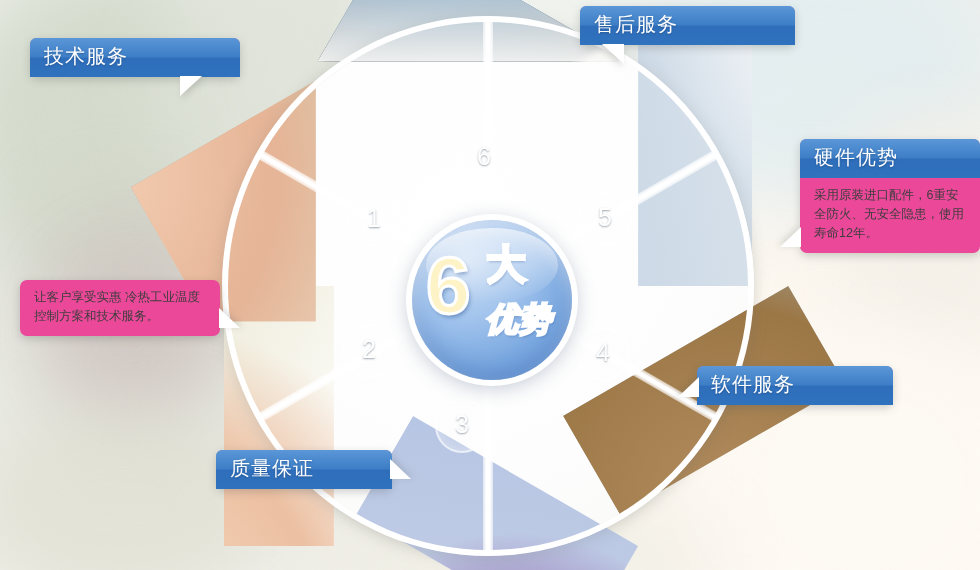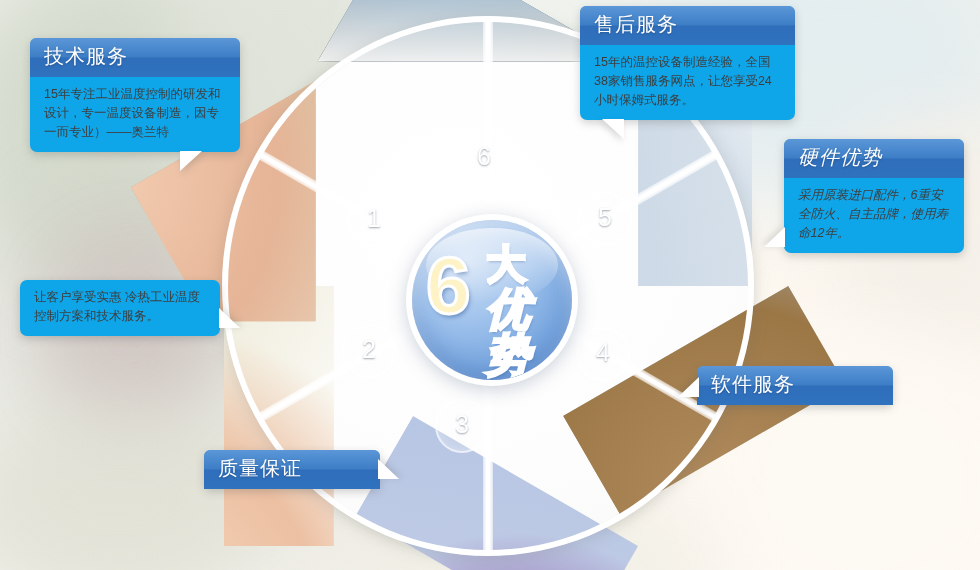--- a/index.html
+++ b/index.html
@@ -119,29 +119,30 @@
     position:absolute;left:14px;top:26px;font-size:80px;line-height:80px;font-weight:bold;
     color:#fdf3c6;-webkit-text-stroke:3px #ffffff;
     text-shadow:2px 3px 4px rgba(30,70,140,.45);
   }
   .da{
     position:absolute;left:74px;top:24px;font-size:40px;line-height:40px;font-weight:bold;
     color:#2f6fc4;-webkit-text-stroke:3px #ffffff;
     text-shadow:1px 2px 3px rgba(30,70,140,.4);
   }
   .ys{
-    position:absolute;left:74px;top:66px;font-size:44px;line-height:46px;font-weight:bold;
+    position:absolute;left:74px;top:66px;font-size:32px;line-height:66px;font-weight:bold;
     font-style:italic;letter-spacing:1px;
     color:#2f6fc4;-webkit-text-stroke:3px #ffffff;
     text-shadow:1px 2px 3px rgba(30,70,140,.4);
+    text-align:center;
   }
 
   
   .callout{
-    position:absolute;border-radius:7px;background:#0ea5e9;
+    position:absolute;border-radius:7px;background:#ec4899;
     box-shadow:0 3px 9px rgba(90,95,90,.28);
   }
   .co-head{
     border-radius:6px 6px 0 0;
     background:linear-gradient(180deg,#5b97d8 0%,#3d7ec6 48%,#2f6ebb 52%,#2f72bd 100%);
     color:#ffffff;font-size:20px;padding:5px 14px 7px 14px;letter-spacing:1px;
     text-shadow:0 1px 2px rgba(20,50,90,.4);
   }
   .co-body{
     padding:8px 12px 10px 14px;color:#3e3e3e;font-size:12.5px;line-height:19px;
@@ -154,31 +155,31 @@
   #co-team{left:30px;top:38px;width:210px;}
   #co-team .tail{left:150px;bottom:-19px;
     border-left:22px solid #ffffff;border-bottom:20px solid transparent;
     filter:drop-shadow(2px 3px 3px rgba(90,95,90,.22));}
 
   #co-after{left:580px;top:6px;width:215px;}
   #co-after .tail{left:22px;bottom:-19px;
     border-right:22px solid #ffffff;border-bottom:20px solid transparent;
     filter:drop-shadow(-2px 3px 3px rgba(90,95,90,.22));}
 
-  #co-hardware{left:784px;top:139px;width:180px;font-style:italic;}
+  #co-hardware{left:800px;top:139px;width:180px;}
   #co-hardware .tail{left:-20px;bottom:6px;
     border-right:21px solid #ffffff;border-top:20px solid transparent;
     filter:drop-shadow(-3px -1px 3px rgba(90,95,90,.2));}
 
   #co-tech{left:20px;top:280px;width:200px;}
   #co-tech .tail{right:-20px;bottom:8px;
     border-left:21px solid #ffffff;border-top:20px solid transparent;
     filter:drop-shadow(3px -1px 3px rgba(90,95,90,.2));}
 
-  #co-quality{left:204px;top:450px;width:176px;}
+  #co-quality{left:216px;top:450px;width:176px;}
   #co-quality .tail{right:-19px;bottom:10px;
     border-left:21px solid #ffffff;border-top:20px solid transparent;
     filter:drop-shadow(3px -1px 3px rgba(90,95,90,.2));}
 
   #co-software{left:697px;top:366px;width:196px;}
   #co-software .tail{left:-19px;bottom:8px;
     border-right:21px solid #ffffff;border-top:20px solid transparent;
     filter:drop-shadow(-3px -1px 3px rgba(90,95,90,.2));}
 </style>
 </head>
@@ -254,33 +255,31 @@
     <div class="center-in">
       <div class="gloss"></div>
       <div class="six">6</div>
       <div class="da">大</div>
       <div class="ys">优势</div>
     </div>
   </div>
 
   <div class="callout" id="co-team">
     <div class="co-head">技术服务</div>
-    <div class="co-body">15年专注工业温度控制的研发和设计，专一温度设备制造，因专一而专业）——奥兰特</div>
     <div class="tail"></div>
   </div>
 
   <div class="callout" id="co-after">
     <div class="co-head">售后服务</div>
-    <div class="co-body">15年的温控设备制造经验，全国38家销售服务网点，让您享受24小时保姆式服务。</div>
     <div class="tail"></div>
   </div>
 
   <div class="callout" id="co-hardware">
     <div class="co-head">硬件优势</div>
-    <div class="co-body">采用原装进口配件，6重安全防火、自主品牌，使用寿命12年。</div>
+    <div class="co-body">采用原装进口配件，6重安全防火、无安全隐患，使用寿命12年。</div>
     <div class="tail"></div>
   </div>
 
   <div class="callout" id="co-tech">
     <div class="co-body">让客户享受实惠    冷热工业温度控制方案和技术服务。</div>
     <div class="tail"></div>
   </div>
 
   <div class="callout" id="co-quality">
     <div class="co-head">质量保证</div>

